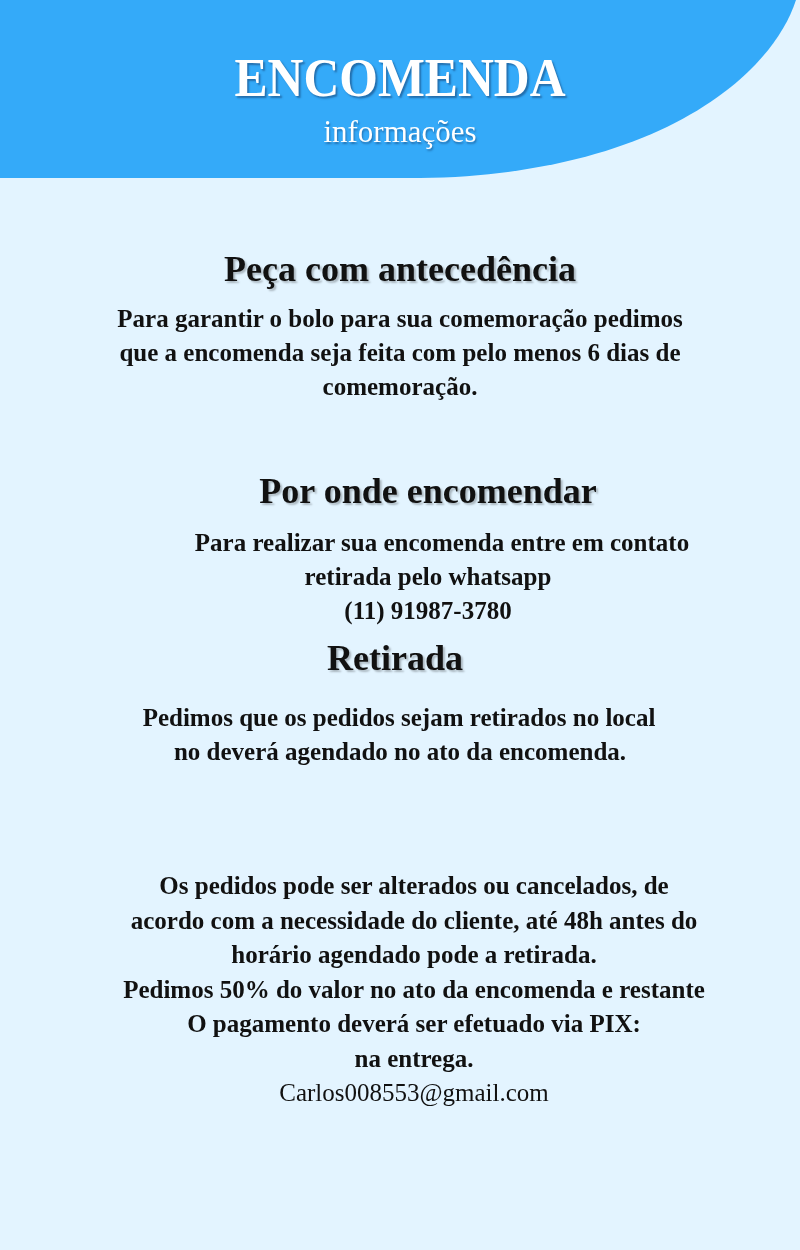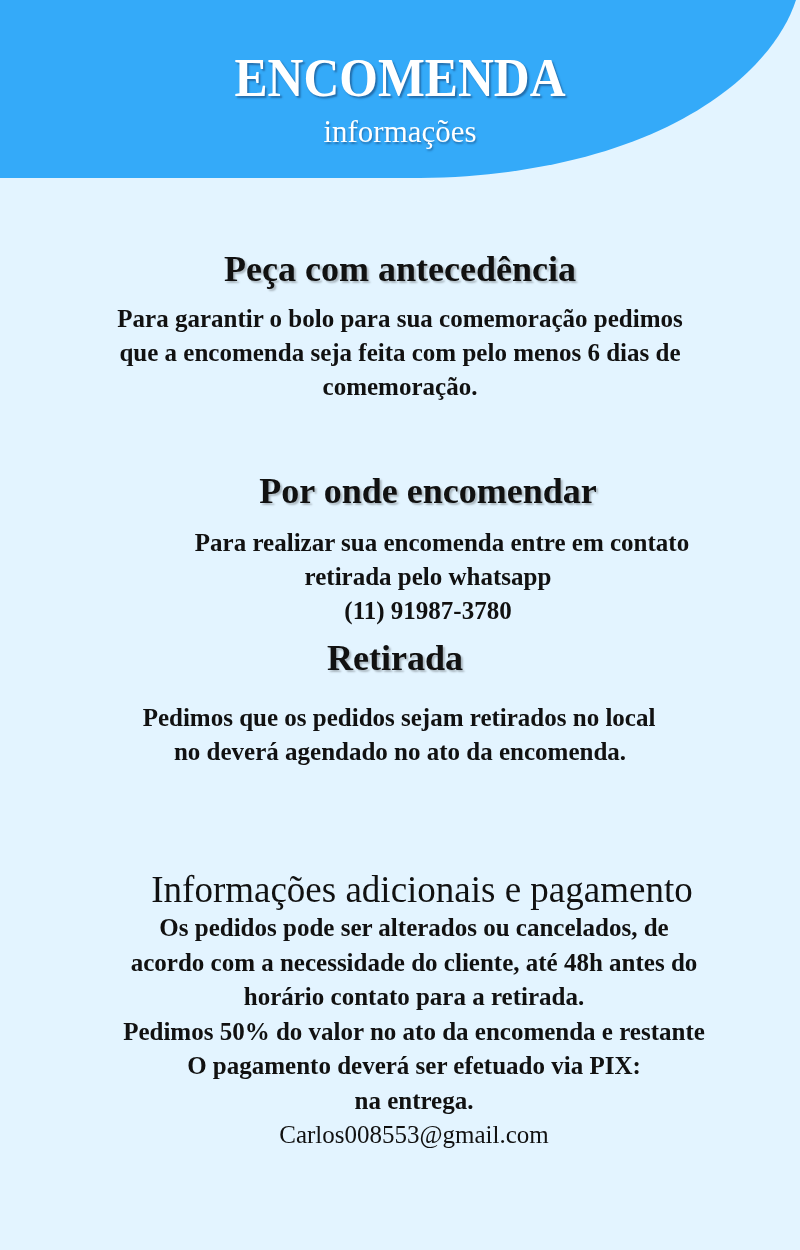--- a/index.html
+++ b/index.html
@@ -115,23 +115,22 @@
 
 <div class="section" style="top:637px;">
   <div class="section-title" style="margin-left:-10px;">Retirada</div>
   <div class="section-body" style="margin-top:22px;">
     <span class="line" style="margin-left:-2px;">Pedimos que os pedidos sejam retirados no local</span>
     <span class="line">no deverá agendado no ato da encomenda.</span>
   </div>
 </div>
 
 <div class="section" style="top:869px;">
-  <div class="section-title plain" style="margin-left:44px;">Informações adicionais e pagamento</div>
   <div class="section-body" style="line-height:34.5px;">
     <span class="line" style="margin-left:28px;">Os pedidos pode ser alterados ou cancelados, de</span>
     <span class="line" style="margin-left:28px;">acordo com a necessidade do cliente, até 48h antes do</span>
-    <span class="line" style="margin-left:28px;">horário contato para a retirada.</span>
+    <span class="line" style="margin-left:28px;">horário agendado pode a retirada.</span>
     <span class="line" style="margin-left:28px;">Pedimos 50% do valor no ato da encomenda e restante</span>
     <span class="line" style="margin-left:28px;">O pagamento deverá ser efetuado via PIX:</span>
     <span class="line" style="margin-left:28px;">na entrega.</span>
     <span class="line email" style="margin-left:28px;">Carlos008553@gmail.com</span>
   </div>
 </div>
 
 </body></html>

